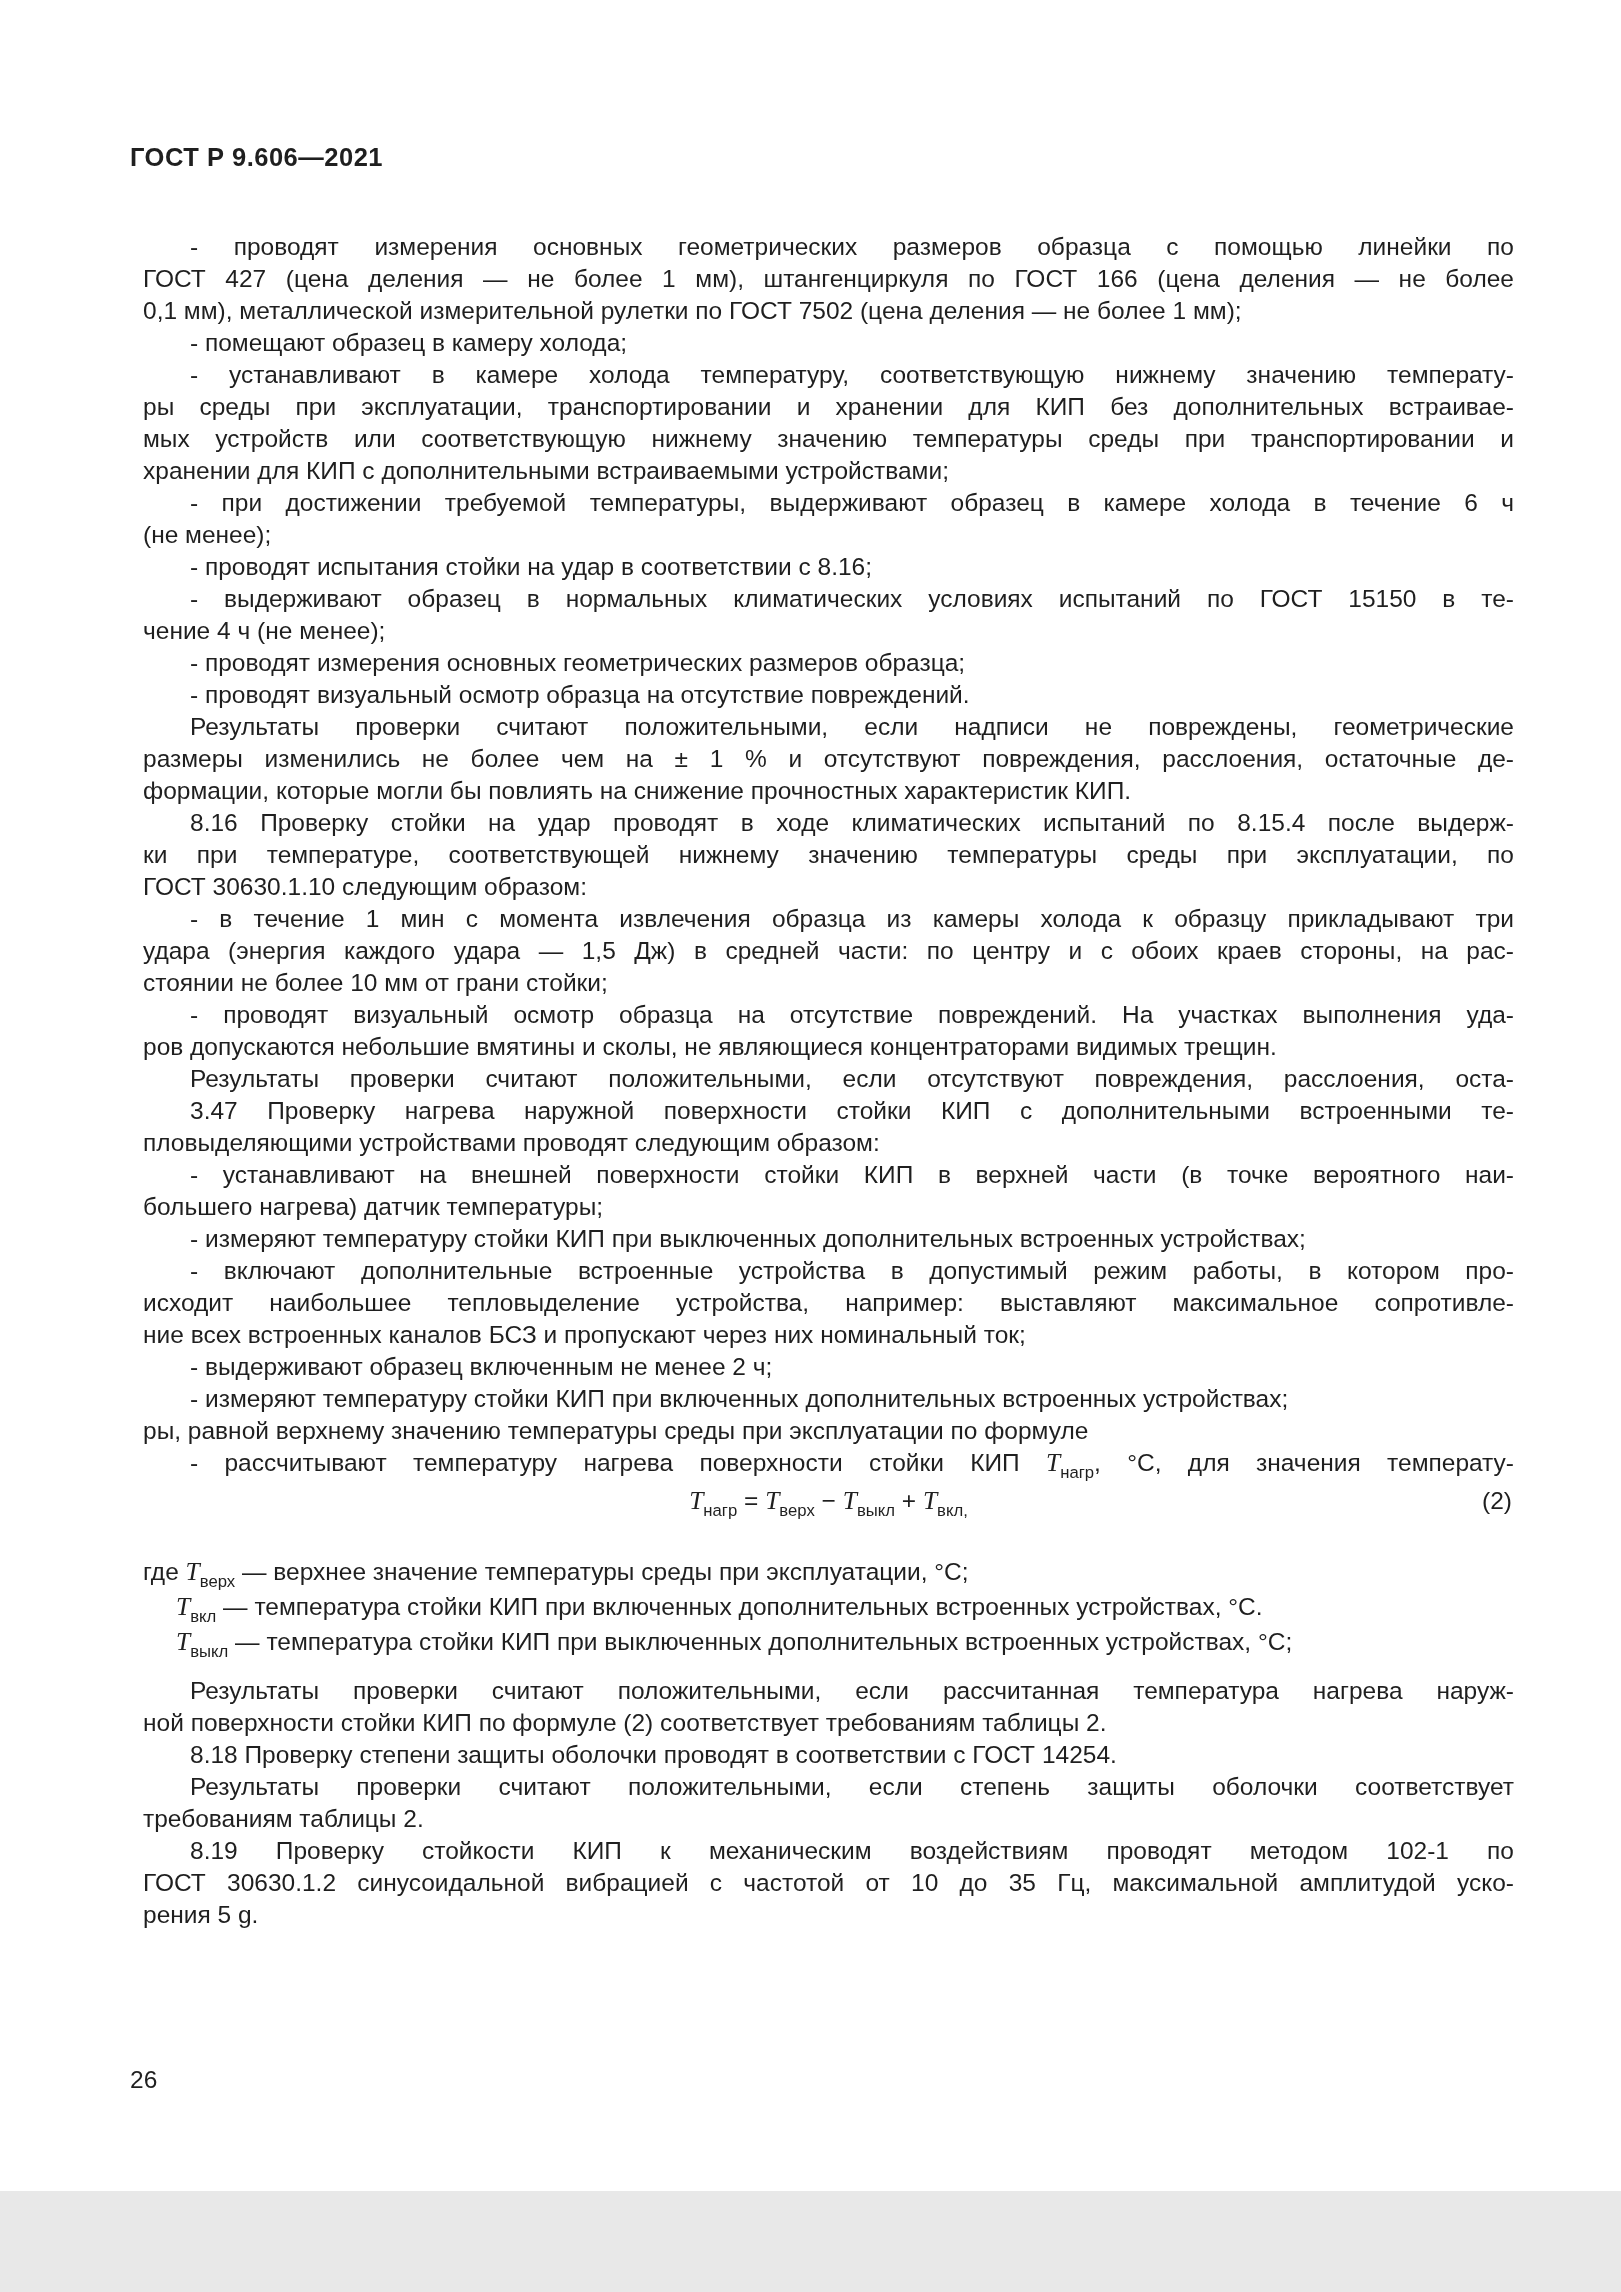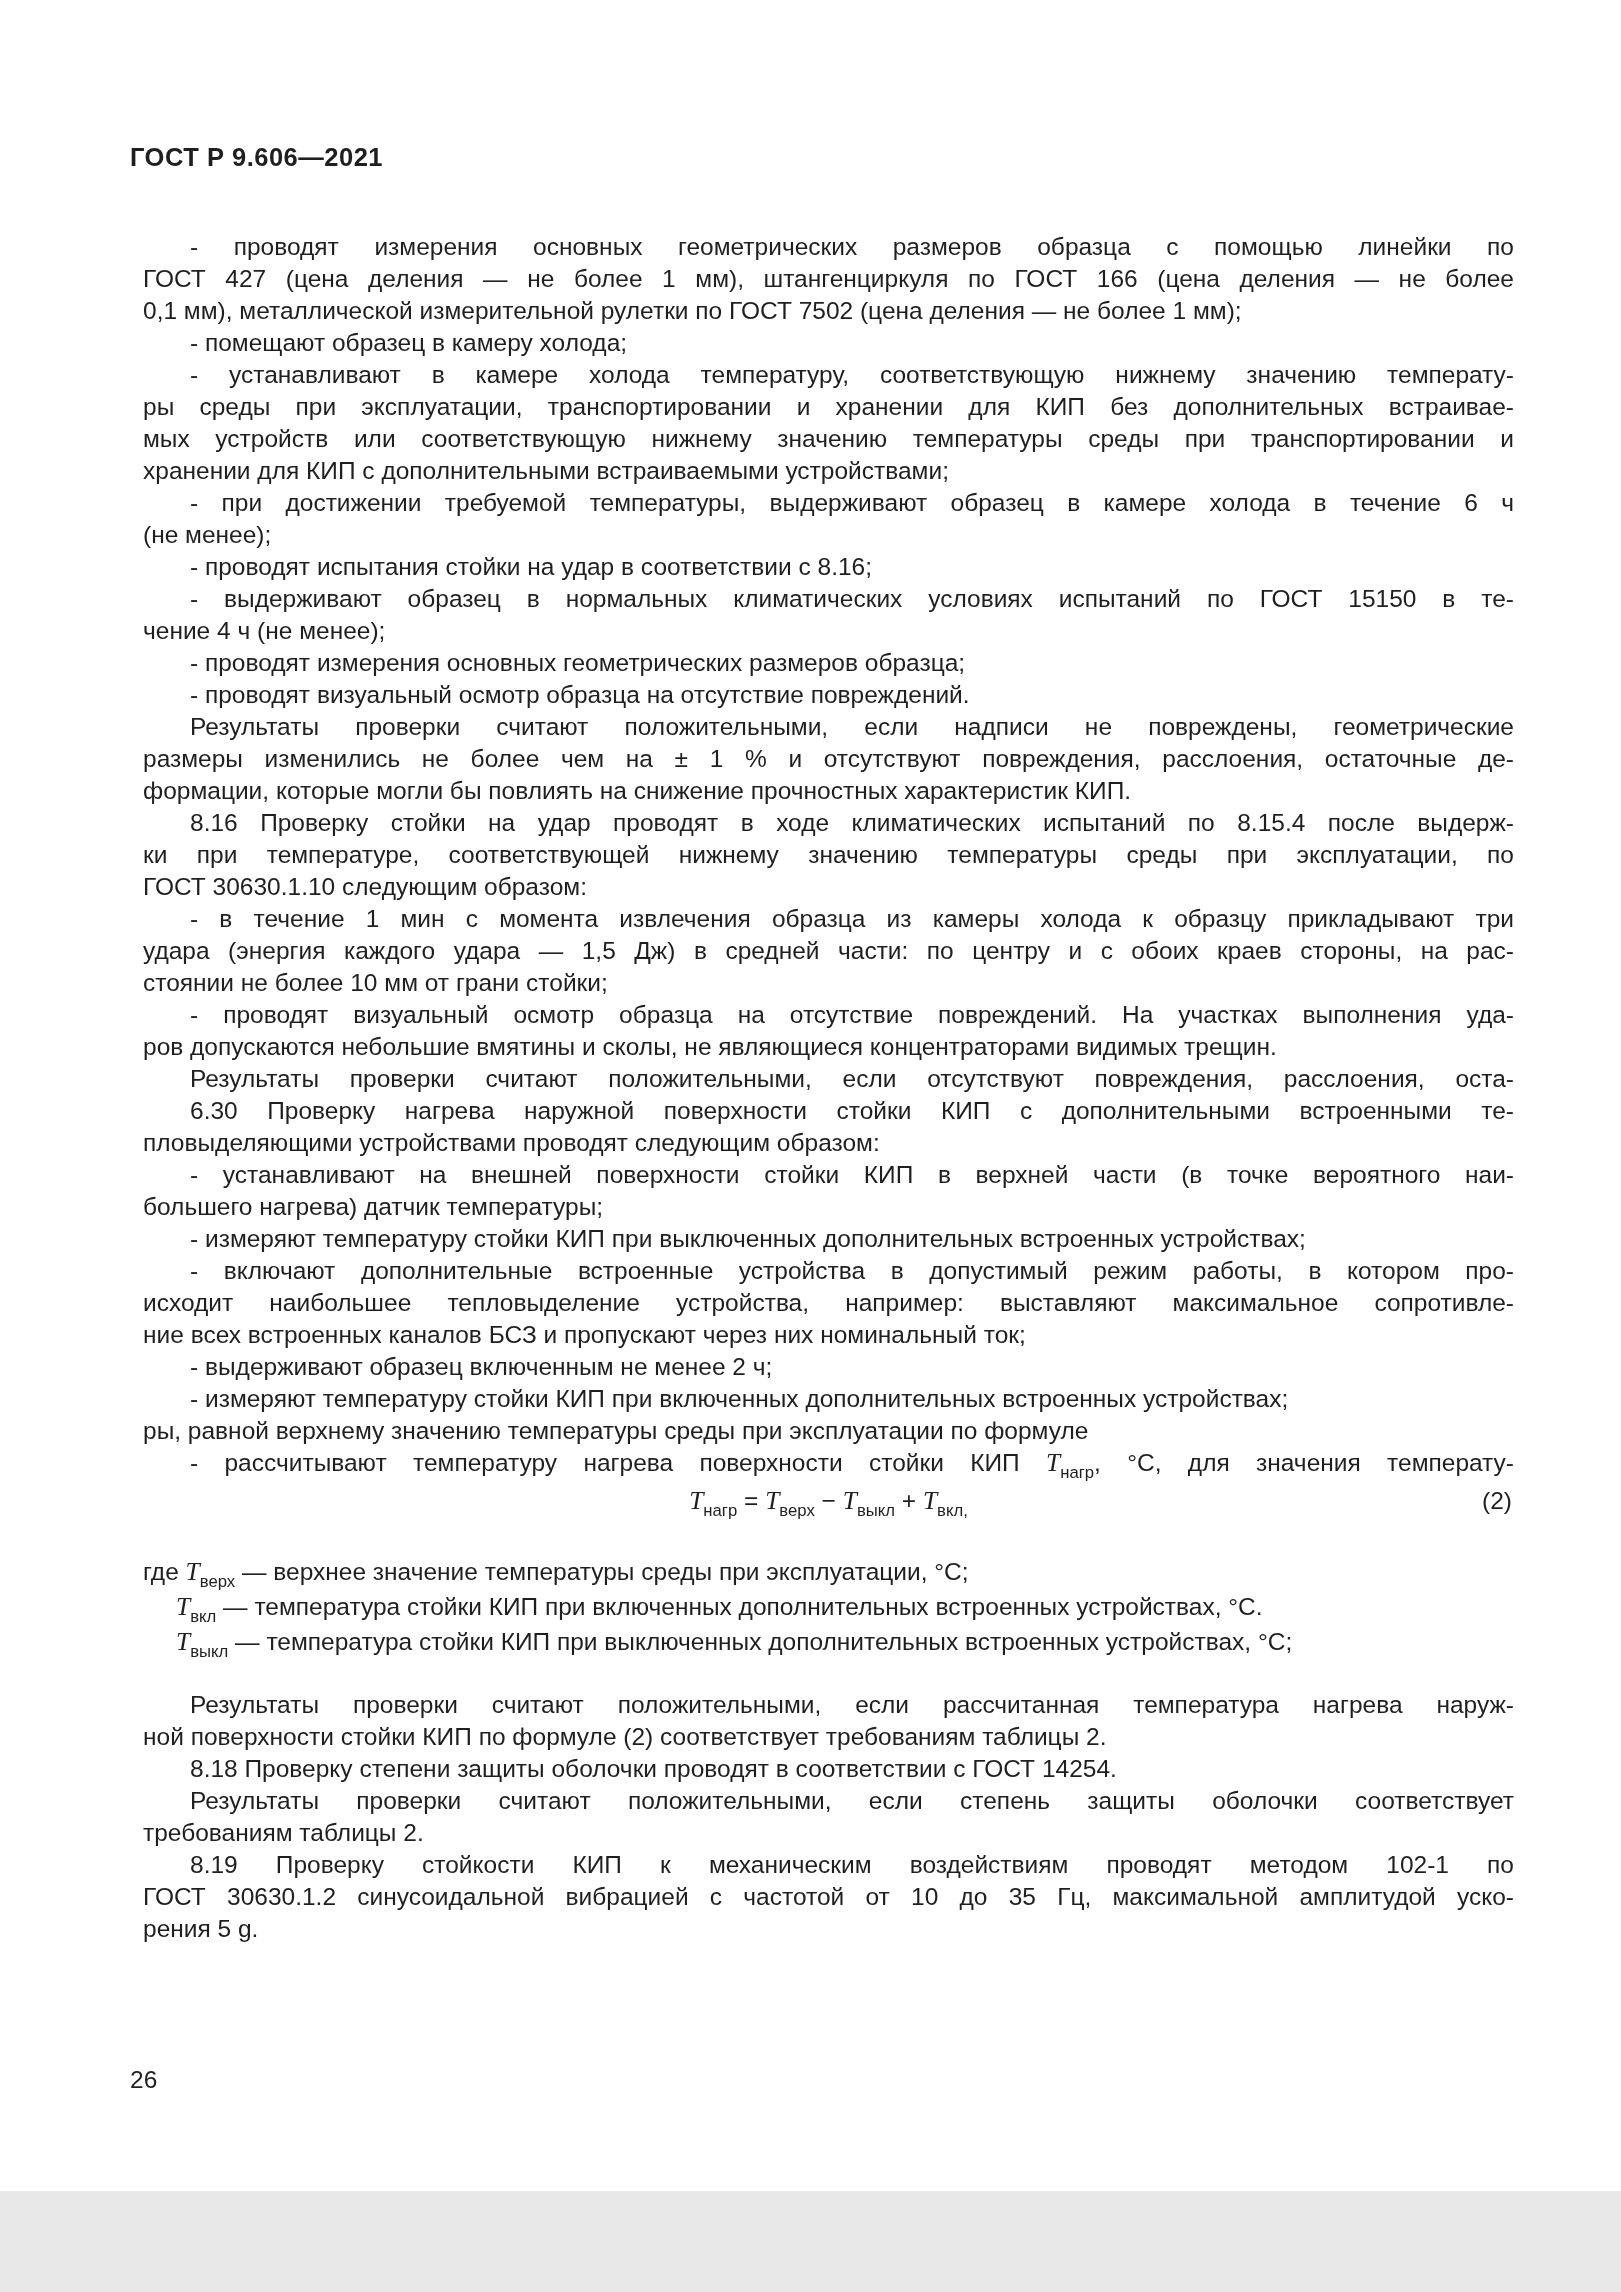--- a/index.html
+++ b/index.html
@@ -24,21 +24,21 @@
   .line.last{text-align-last:left;}
   .line.first{padding-left:47px;}
   i.var{font-style:italic;font-family:"Liberation Serif",serif;font-size:25.5px;}
   sub{font-size:16.7px;line-height:0;vertical-align:-6.9px;}
   .formula-row{
     position:relative;margin:6px 0 30px;height:39px;
     text-align:center;
   }
   .formula-expr{display:inline-block;}
   .formula-num{position:absolute;right:2px;top:0;}
-  .where-block{margin-bottom:30px;}
+  .where-block{margin-bottom:16px;}
   .where-item{line-height:35px;text-align:left;text-align-last:left;}
   .where-item.indent{padding-left:33px;}
   .page-number{
     position:absolute;left:130px;top:2066px;font-size:24.5px;
   }
 </style>
 </head>
 <body>
 
 <div class="page">
@@ -94,21 +94,21 @@
         <div class="line last">стоянии не более 10 мм от грани стойки;</div>
       </div>
     <div class="para">
         <div class="line first">- проводят визуальный осмотр образца на отсутствие повреждений. На участках выполнения уда-</div>
         <div class="line last">ров допускаются небольшие вмятины и сколы, не являющиеся концентраторами видимых трещин.</div>
       </div>
     <div class="para">
         <div class="line first">Результаты проверки считают положительными, если отсутствуют повреждения, расслоения, оста-</div>
       </div>
     <div class="para">
-        <div class="line first">6.30 Проверку нагрева наружной поверхности стойки КИП с дополнительными встроенными те-</div>
+        <div class="line first">3.47 Проверку нагрева наружной поверхности стойки КИП с дополнительными встроенными те-</div>
         <div class="line last">пловыделяющими устройствами проводят следующим образом:</div>
       </div>
     <div class="para">
         <div class="line first">- устанавливают на внешней поверхности стойки КИП в верхней части (в точке вероятного наи-</div>
         <div class="line last">большего нагрева) датчик температуры;</div>
       </div>
     <div class="para">
         <div class="line first last">- измеряют температуру стойки КИП при выключенных дополнительных встроенных устройствах;</div>
       </div>
     <div class="para">

